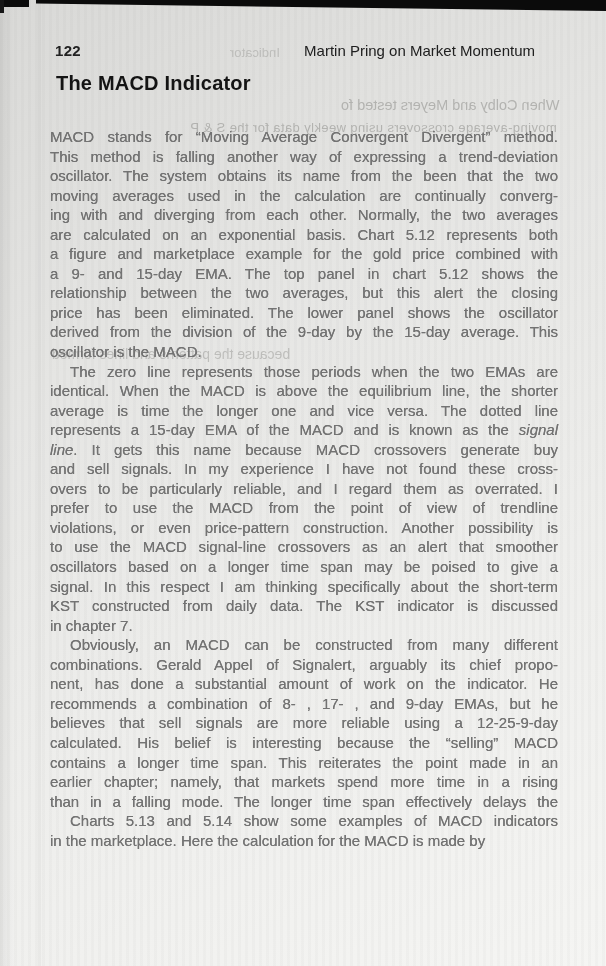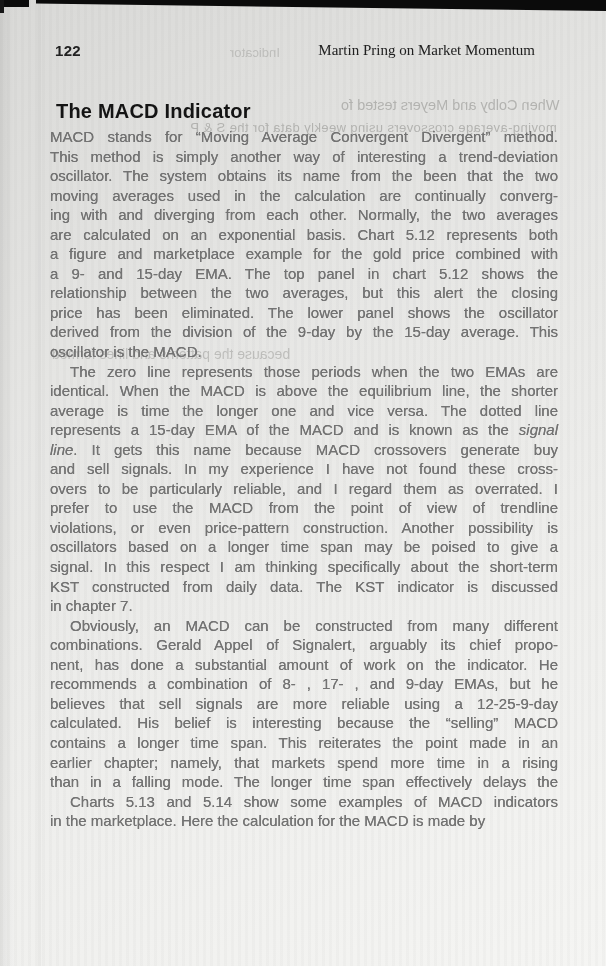--- a/index.html
+++ b/index.html
@@ -18,23 +18,23 @@
   .left-shade{position:absolute;left:0;top:0;bottom:0;width:14px;
     background:linear-gradient(90deg,rgba(0,0,0,0.06),rgba(0,0,0,0));}
   .fold-line{position:absolute;left:38px;top:0;bottom:0;width:3px;background:rgba(0,0,0,0.03);}
   
   .edge-top{position:absolute;left:36px;right:0;top:0;height:11px;background:#0b0b0b;
     clip-path:polygon(0 0,100% 0,100% 100%,0 32%);}
   .edge-corner{position:absolute;left:0;top:0;width:29px;height:7px;background:#0b0b0b;}
   .edge-corner2{position:absolute;left:0;top:0;width:4px;height:13px;background:#161616;}
 
   .runhead-num{position:absolute;left:55px;top:42px;font-size:15px;font-weight:700;color:#222;letter-spacing:0.3px;}
-  .runhead-title{position:absolute;right:71px;top:42px;font-size:15px;color:#202020;font-family:Liberation Serif, serif;}
+  .runhead-title{position:absolute;right:71px;top:42px;font-size:15px;color:#202020;}
 
-  h1.heading{position:absolute;left:56px;top:100px;margin:0;
+  h1.heading{position:absolute;left:56px;top:72px;margin:0;
     font-size:20px;font-weight:700;color:#141414;letter-spacing:0.2px;}
 
   
   .ghost{position:absolute;white-space:nowrap;color:#a4a4a1;
     transform:scaleX(-1);filter:blur(0.7px);pointer-events:none;}
   .ghost-hdr{top:45px;left:230px;font-size:13px;opacity:0.55;}
   .ghost-1{top:97px;right:47px;font-size:14.5px;opacity:0.75;}
   .ghost-2{top:120px;right:49px;font-size:13px;opacity:0.75;letter-spacing:0.4px;}
   .ghost-3{top:346px;left:52px;font-size:14px;opacity:0.6;}
 
@@ -63,40 +63,41 @@
   <div class="ghost ghost-hdr">Indicator</div>
 
   <h1 class="heading">The MACD Indicator</h1>
 
   <div class="ghost ghost-1">When Colby and Meyers tested fo</div>
   <div class="ghost ghost-2">moving-average crossovers using weekly data for the S &amp; P</div>
   <div class="ghost ghost-3">because the patterns and lines formed</div>
 
   <main class="body-text" id="text-block">
       <div class="line">MACD stands for “Moving Average Convergent Divergent” method.</div>
-      <div class="line">This method is simply another way of interesting a trend-deviation</div>
+      <div class="line">This method is falling another way of expressing a trend-deviation</div>
       <div class="line">oscillator. The system obtains its name from the been that the two</div>
       <div class="line">moving averages used in the calculation are continually converg-</div>
       <div class="line">ing with and diverging from each other. Normally, the two averages</div>
       <div class="line">are calculated on an exponential basis. Chart 5.12 represents both</div>
       <div class="line">a figure and marketplace example for the gold price combined with</div>
       <div class="line">a 9- and 15-day EMA. The top panel in chart 5.12 shows the</div>
       <div class="line">relationship between the two averages, but this alert the closing</div>
       <div class="line">price has been eliminated. The lower panel shows the oscillator</div>
       <div class="line">derived from the division of the 9-day by the 15-day average. This</div>
       <div class="line last">oscillator is the MACD.</div>
       <div class="line indent">The zero line represents those periods when the two EMAs are</div>
       <div class="line">identical. When the MACD is above the equilibrium line, the shorter</div>
       <div class="line">average is time the longer one and vice versa. The dotted line</div>
       <div class="line">represents a 15-day EMA of the MACD and is known as the <em>signal</em></div>
       <div class="line"><em>line</em>. It gets this name because MACD crossovers generate buy</div>
       <div class="line">and sell signals. In my experience I have not found these cross-</div>
       <div class="line">overs to be particularly reliable, and I regard them as overrated. I</div>
       <div class="line">prefer to use the MACD from the point of view of trendline</div>
       <div class="line">violations, or even price-pattern construction. Another possibility is</div>
+      <div class="line">to use the MACD signal-line crossovers as an alert that smoother</div>
       <div class="line">oscillators based on a longer time span may be poised to give a</div>
       <div class="line">signal. In this respect I am thinking specifically about the short-term</div>
       <div class="line">KST constructed from daily data. The KST indicator is discussed</div>
       <div class="line last">in chapter 7.</div>
       <div class="line indent">Obviously, an MACD can be constructed from many different</div>
       <div class="line">combinations. Gerald Appel of Signalert, arguably its chief propo-</div>
       <div class="line">nent, has done a substantial amount of work on the indicator. He</div>
       <div class="line">recommends a combination of 8- , 17- , and 9-day EMAs, but he</div>
       <div class="line">believes that sell signals are more reliable using a 12-25-9-day</div>
       <div class="line">calculated. His belief is interesting because the “selling” MACD</div>

